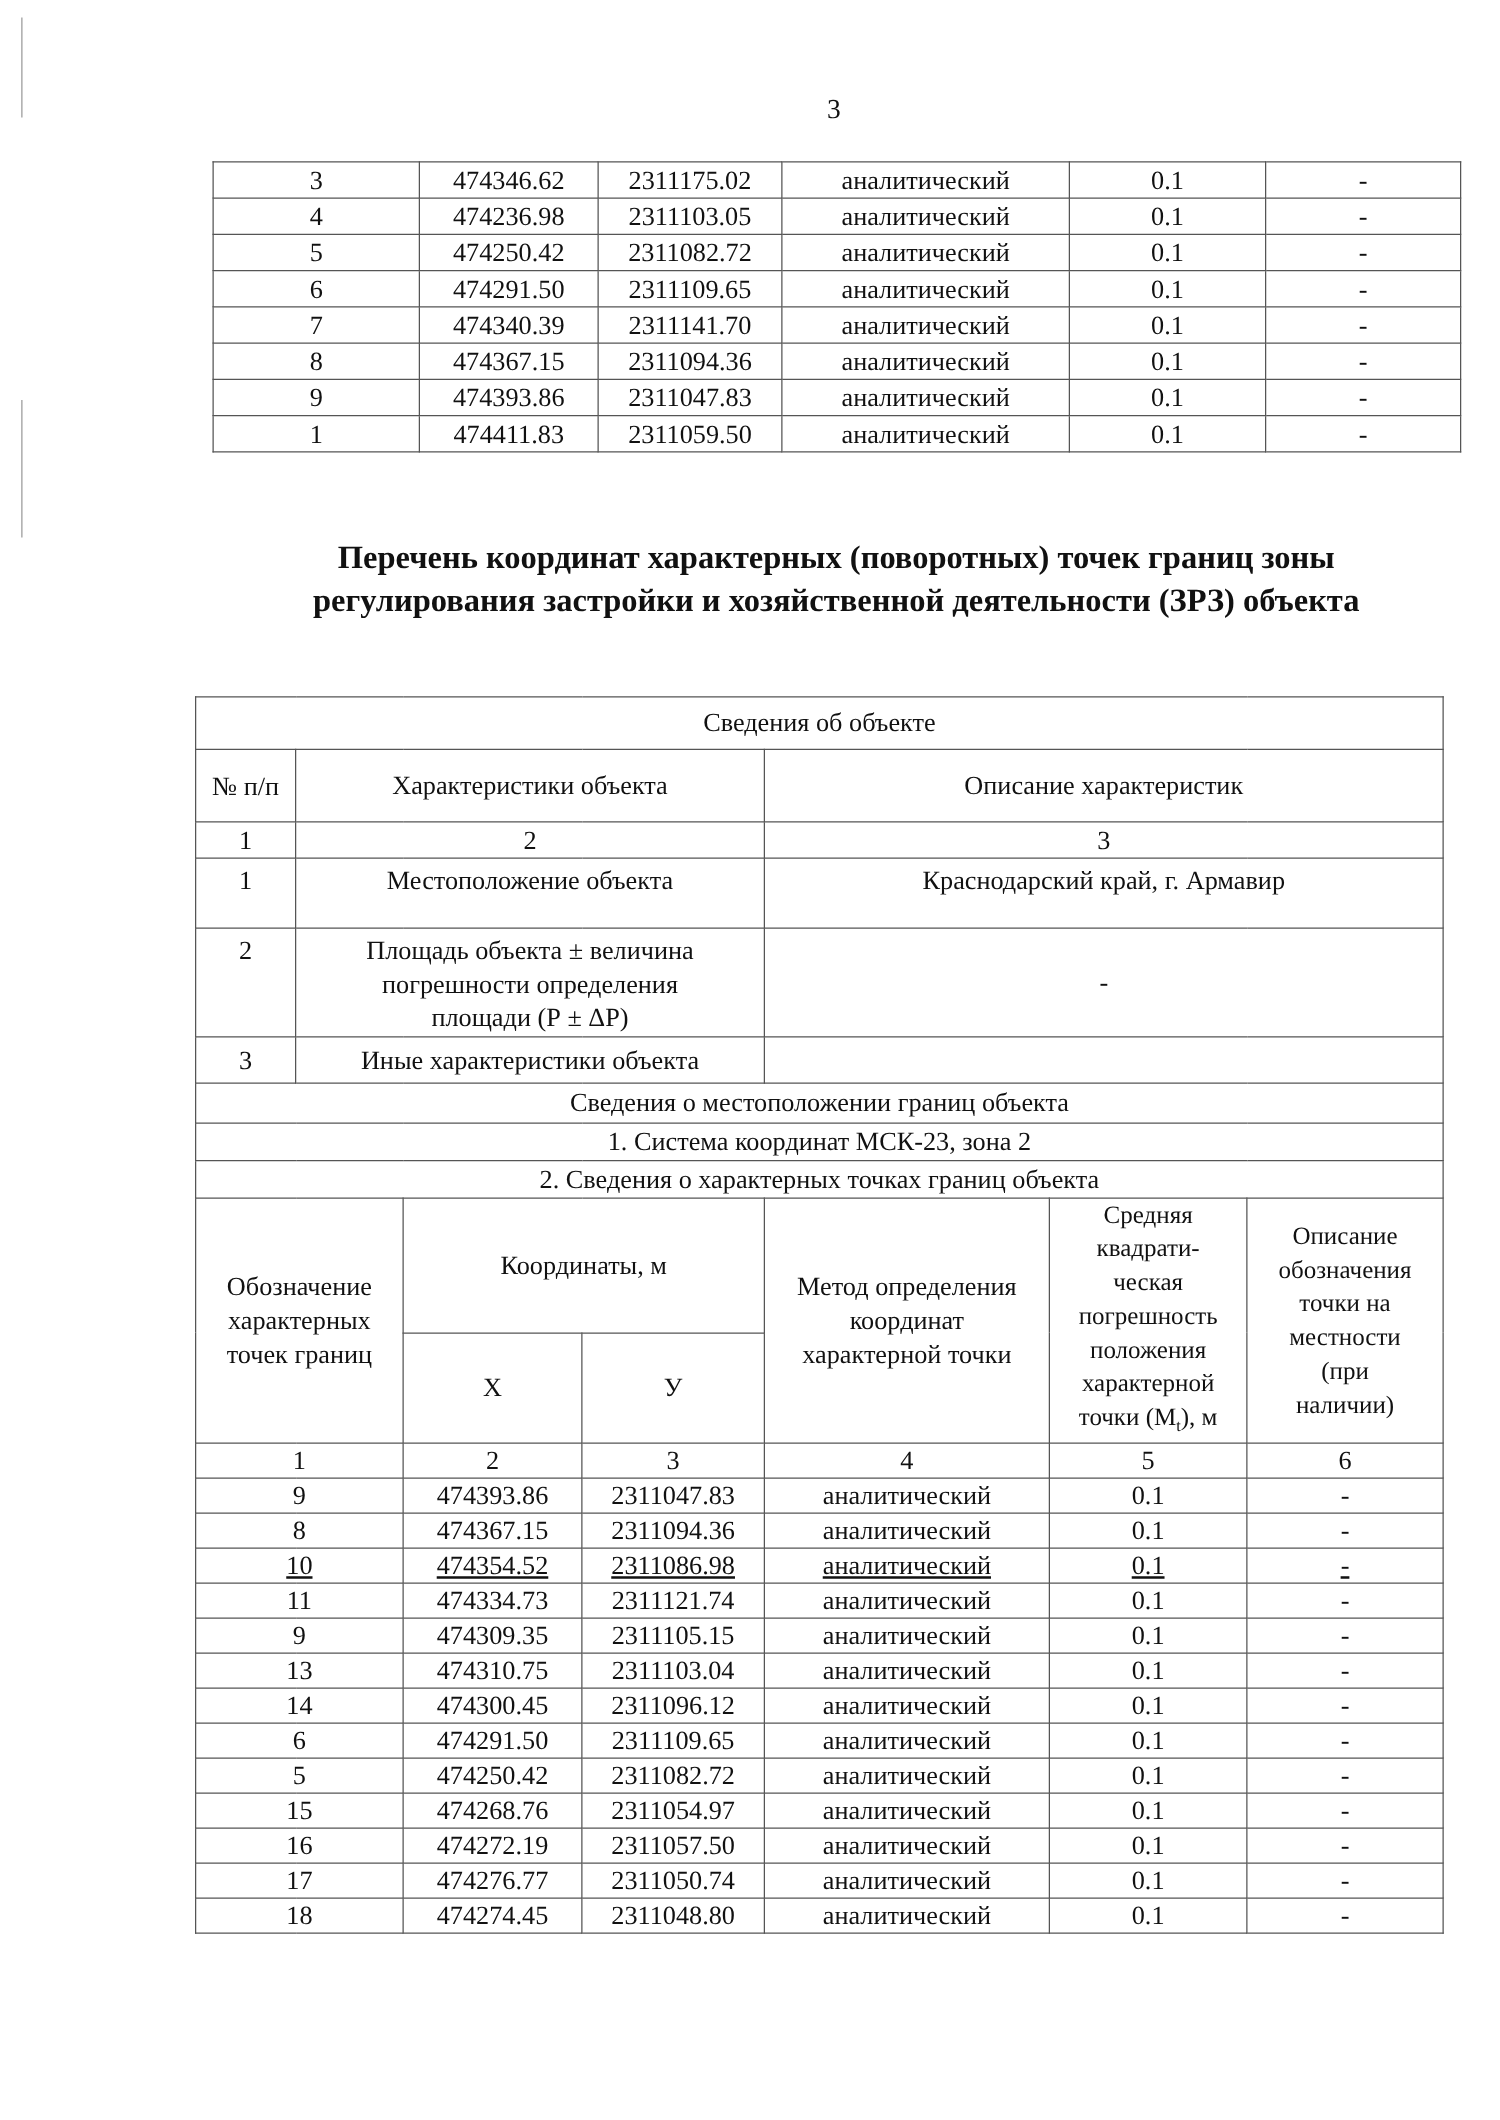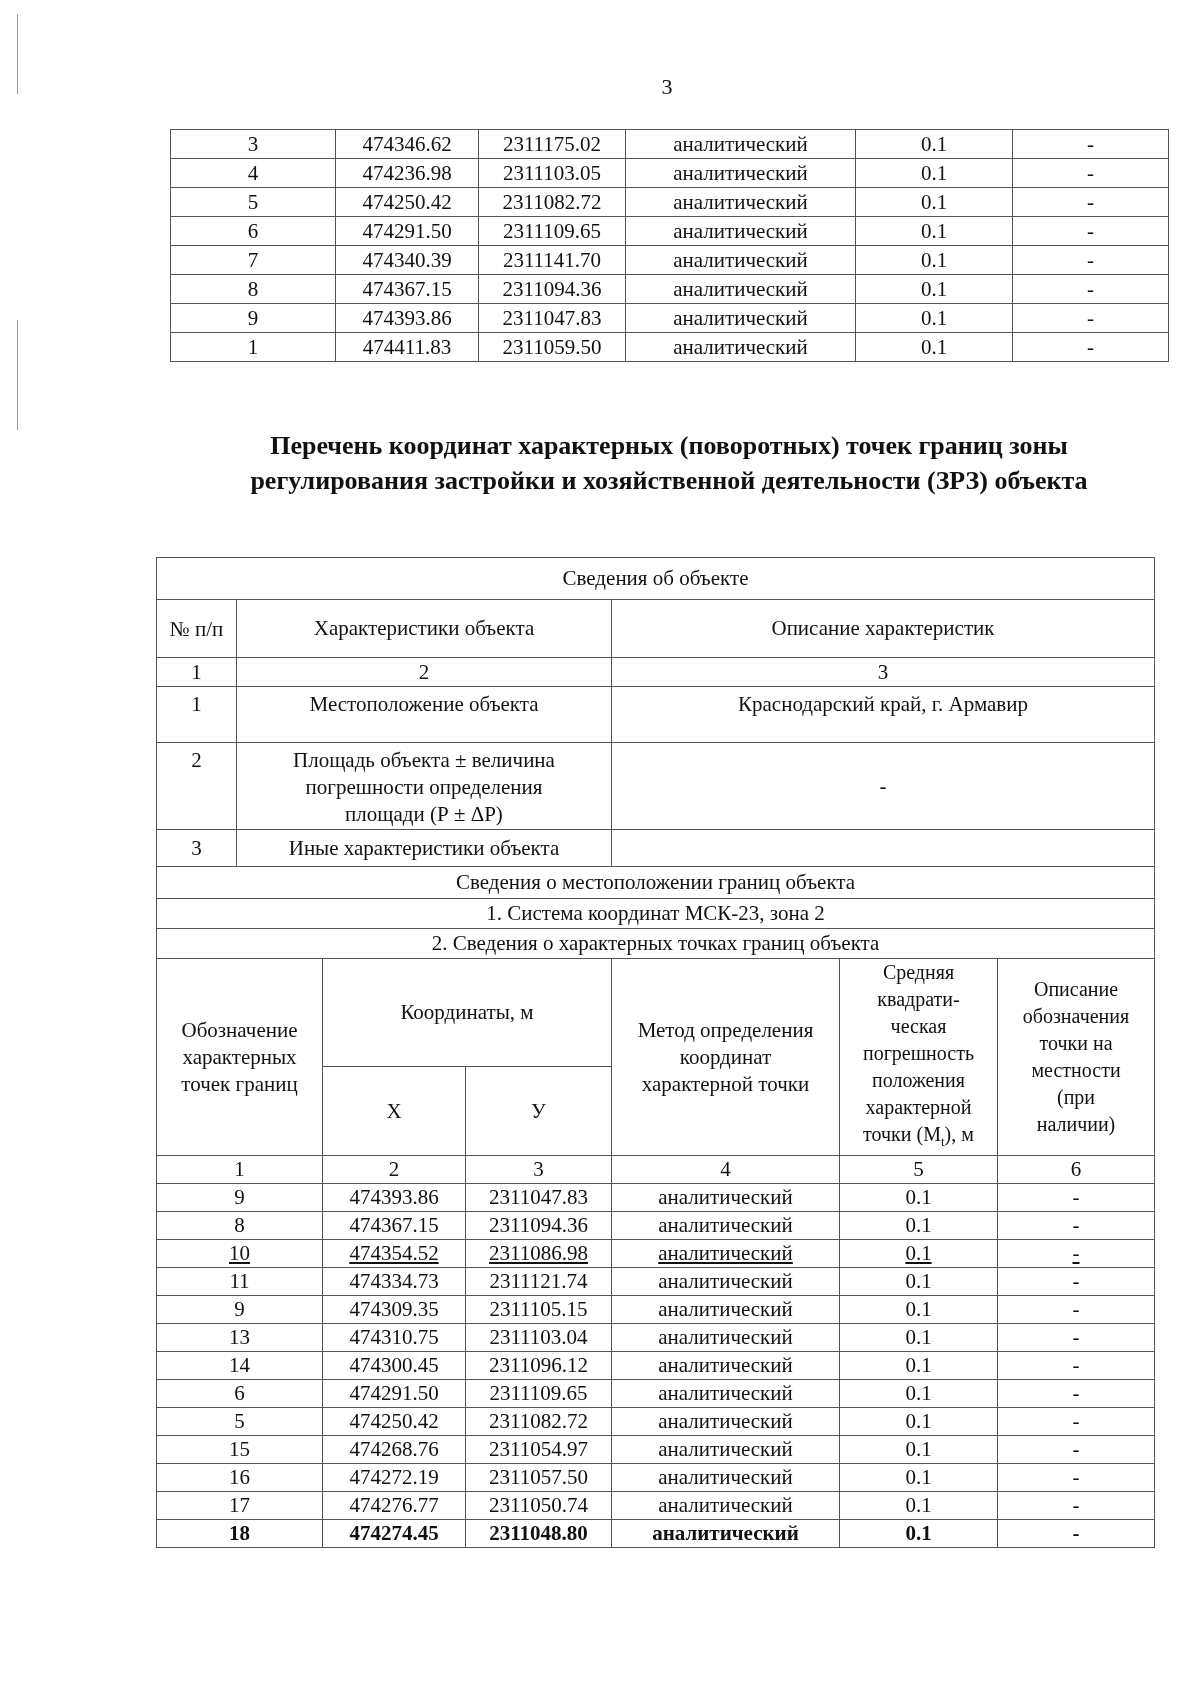--- a/index.html
+++ b/index.html
@@ -305,21 +305,21 @@
         <td>-</td>
       </tr>
       <tr style="height: 28px;">
         <td colspan="2">17</td>
         <td>474276.77</td>
         <td>2311050.74</td>
         <td>аналитический</td>
         <td>0.1</td>
         <td>-</td>
       </tr>
-      <tr style="height: 28px; font-weight: bold;">
+      <tr style="height: 28px;">
         <td colspan="2">18</td>
         <td>474274.45</td>
         <td>2311048.80</td>
         <td>аналитический</td>
         <td>0.1</td>
         <td>-</td>
       </tr>
     </tbody>
 </table>
 

